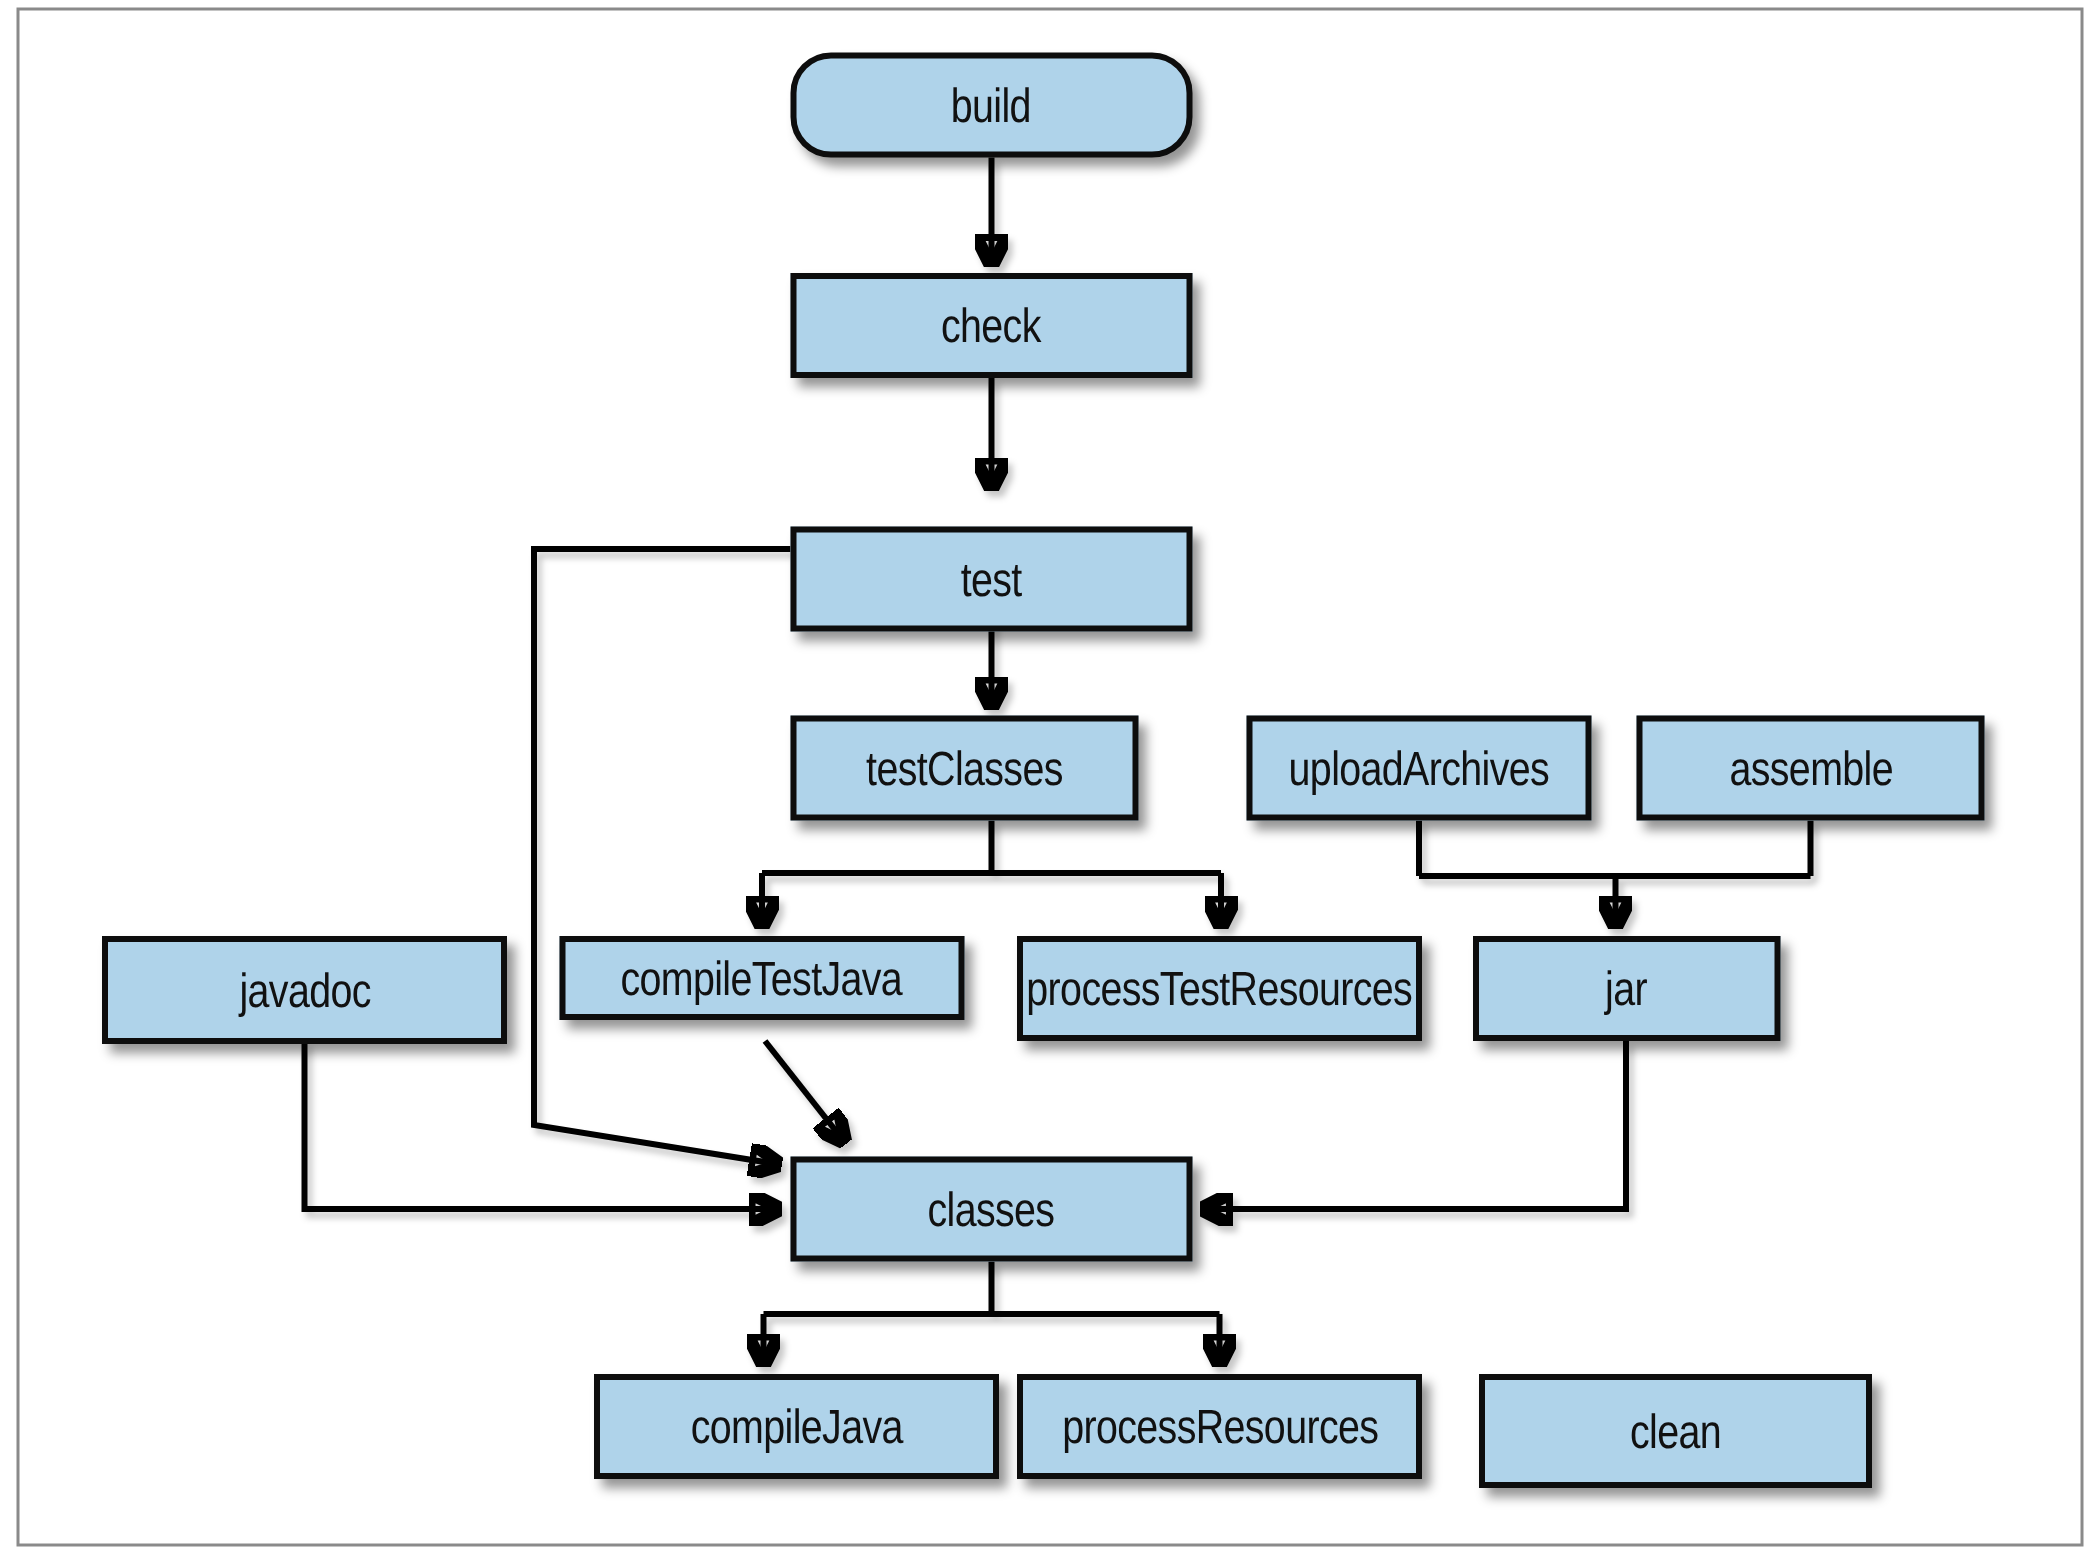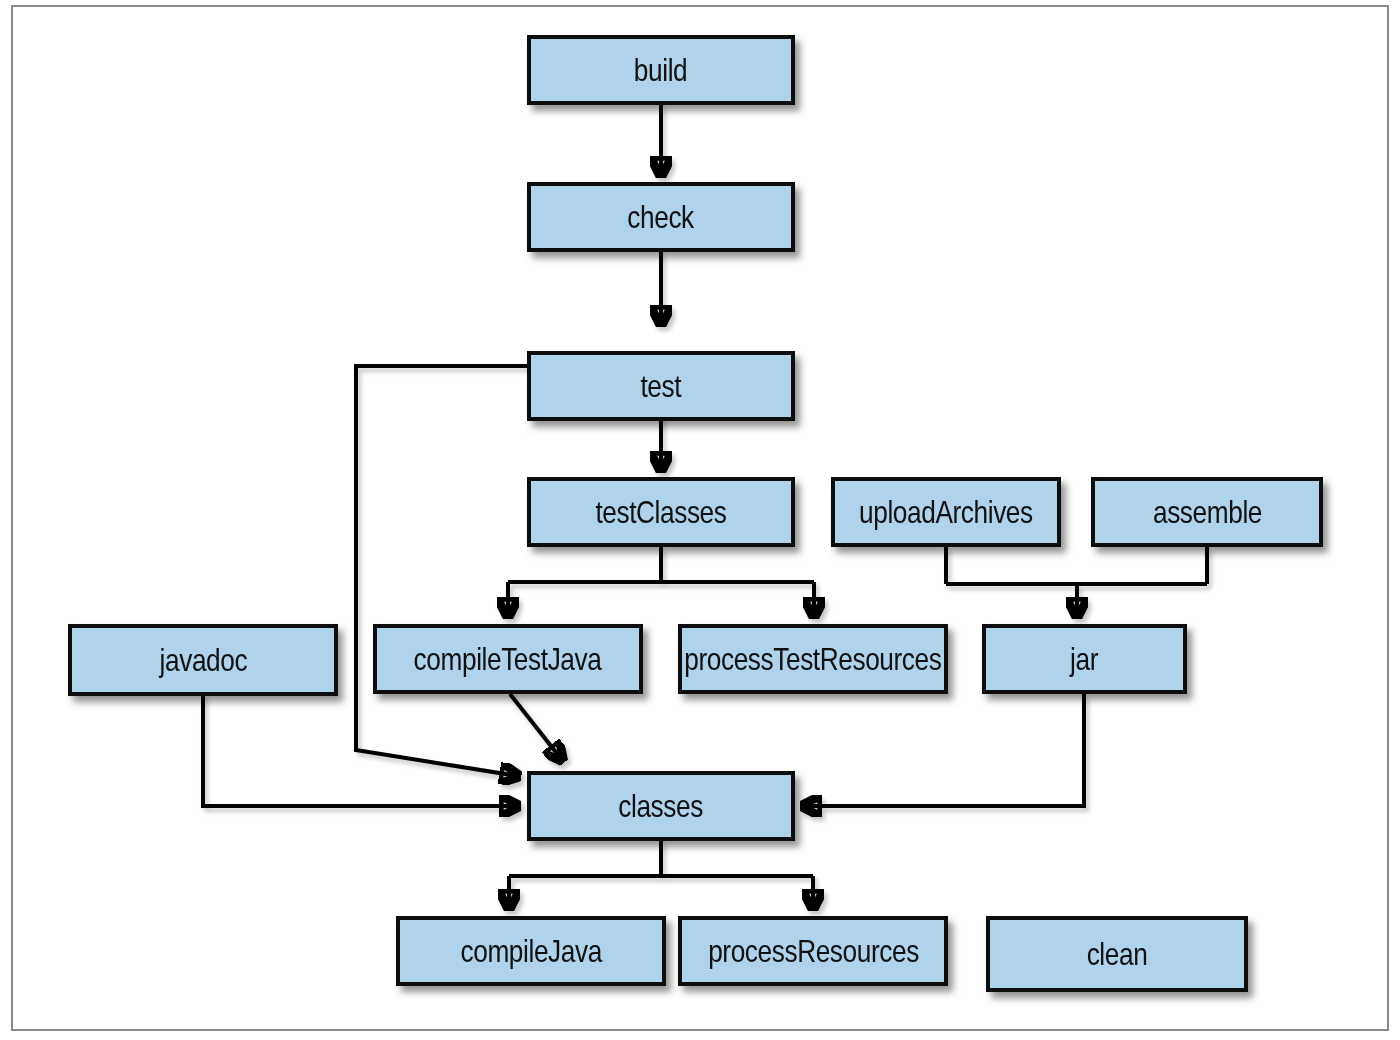--- a/index.html
+++ b/index.html
@@ -91,49 +91,49 @@
 
     <path d="M510,694 L562,760" marker-end="url(#arrow)"></path>
 
     <path d="M1084,694 L1084,806 L803,806" marker-end="url(#arrow)"></path>
 
     <path d="M661,841 L661,876 M509,876 L813,876"></path>
     <path d="M509,876 L509,908" marker-end="url(#arrow)"></path>
     <path d="M813,876 L813,908" marker-end="url(#arrow)"></path>
   </svg>
 
-  <div class="node" style="left:527px; top:35px; width:268px; height:70px;">
+  <div class="node" style="left:527px; top:35px; width:268px; height:70px;border-radius:27px;">
     <span class="lbl">build</span>
   </div>
 
   <div class="node" style="left:527px; top:182px; width:268px; height:70px;">
     <span class="lbl">check</span>
   </div>
 
   <div class="node" style="left:527px; top:331px; width:268px; height:70px;margin-top:20px;">
     <span class="lbl">test</span>
   </div>
 
-  <div class="node" style="left:527px; top:477px; width:268px; height:70px;">
+  <div class="node" style="left:527px; top:477px; width:232px; height:70px;">
     <span class="lbl">testClasses</span>
   </div>
 
   <div class="node" style="left:831px; top:477px; width:230px; height:70px;text-align:right;">
     <span class="lbl">uploadArchives</span>
   </div>
 
   <div class="node" style="left:1091px; top:477px; width:232px; height:70px;">
     <span class="lbl">assemble</span>
   </div>
 
   <div class="node" style="left:68px; top:624px; width:270px; height:72px;">
     <span class="lbl">javadoc</span>
   </div>
 
-  <div class="node" style="left:373px; top:624px; width:270px; height:70px;">
+  <div class="node" style="left:373px; top:624px; width:270px; height:56px;">
     <span class="lbl">compileTestJava</span>
   </div>
 
   <div class="node" style="left:678px; top:624px; width:270px; height:70px;">
     <span class="lbl">processTestResources</span>
   </div>
 
   <div class="node" style="left:982px; top:624px; width:205px; height:70px;">
     <span class="lbl">jar</span>
   </div>

